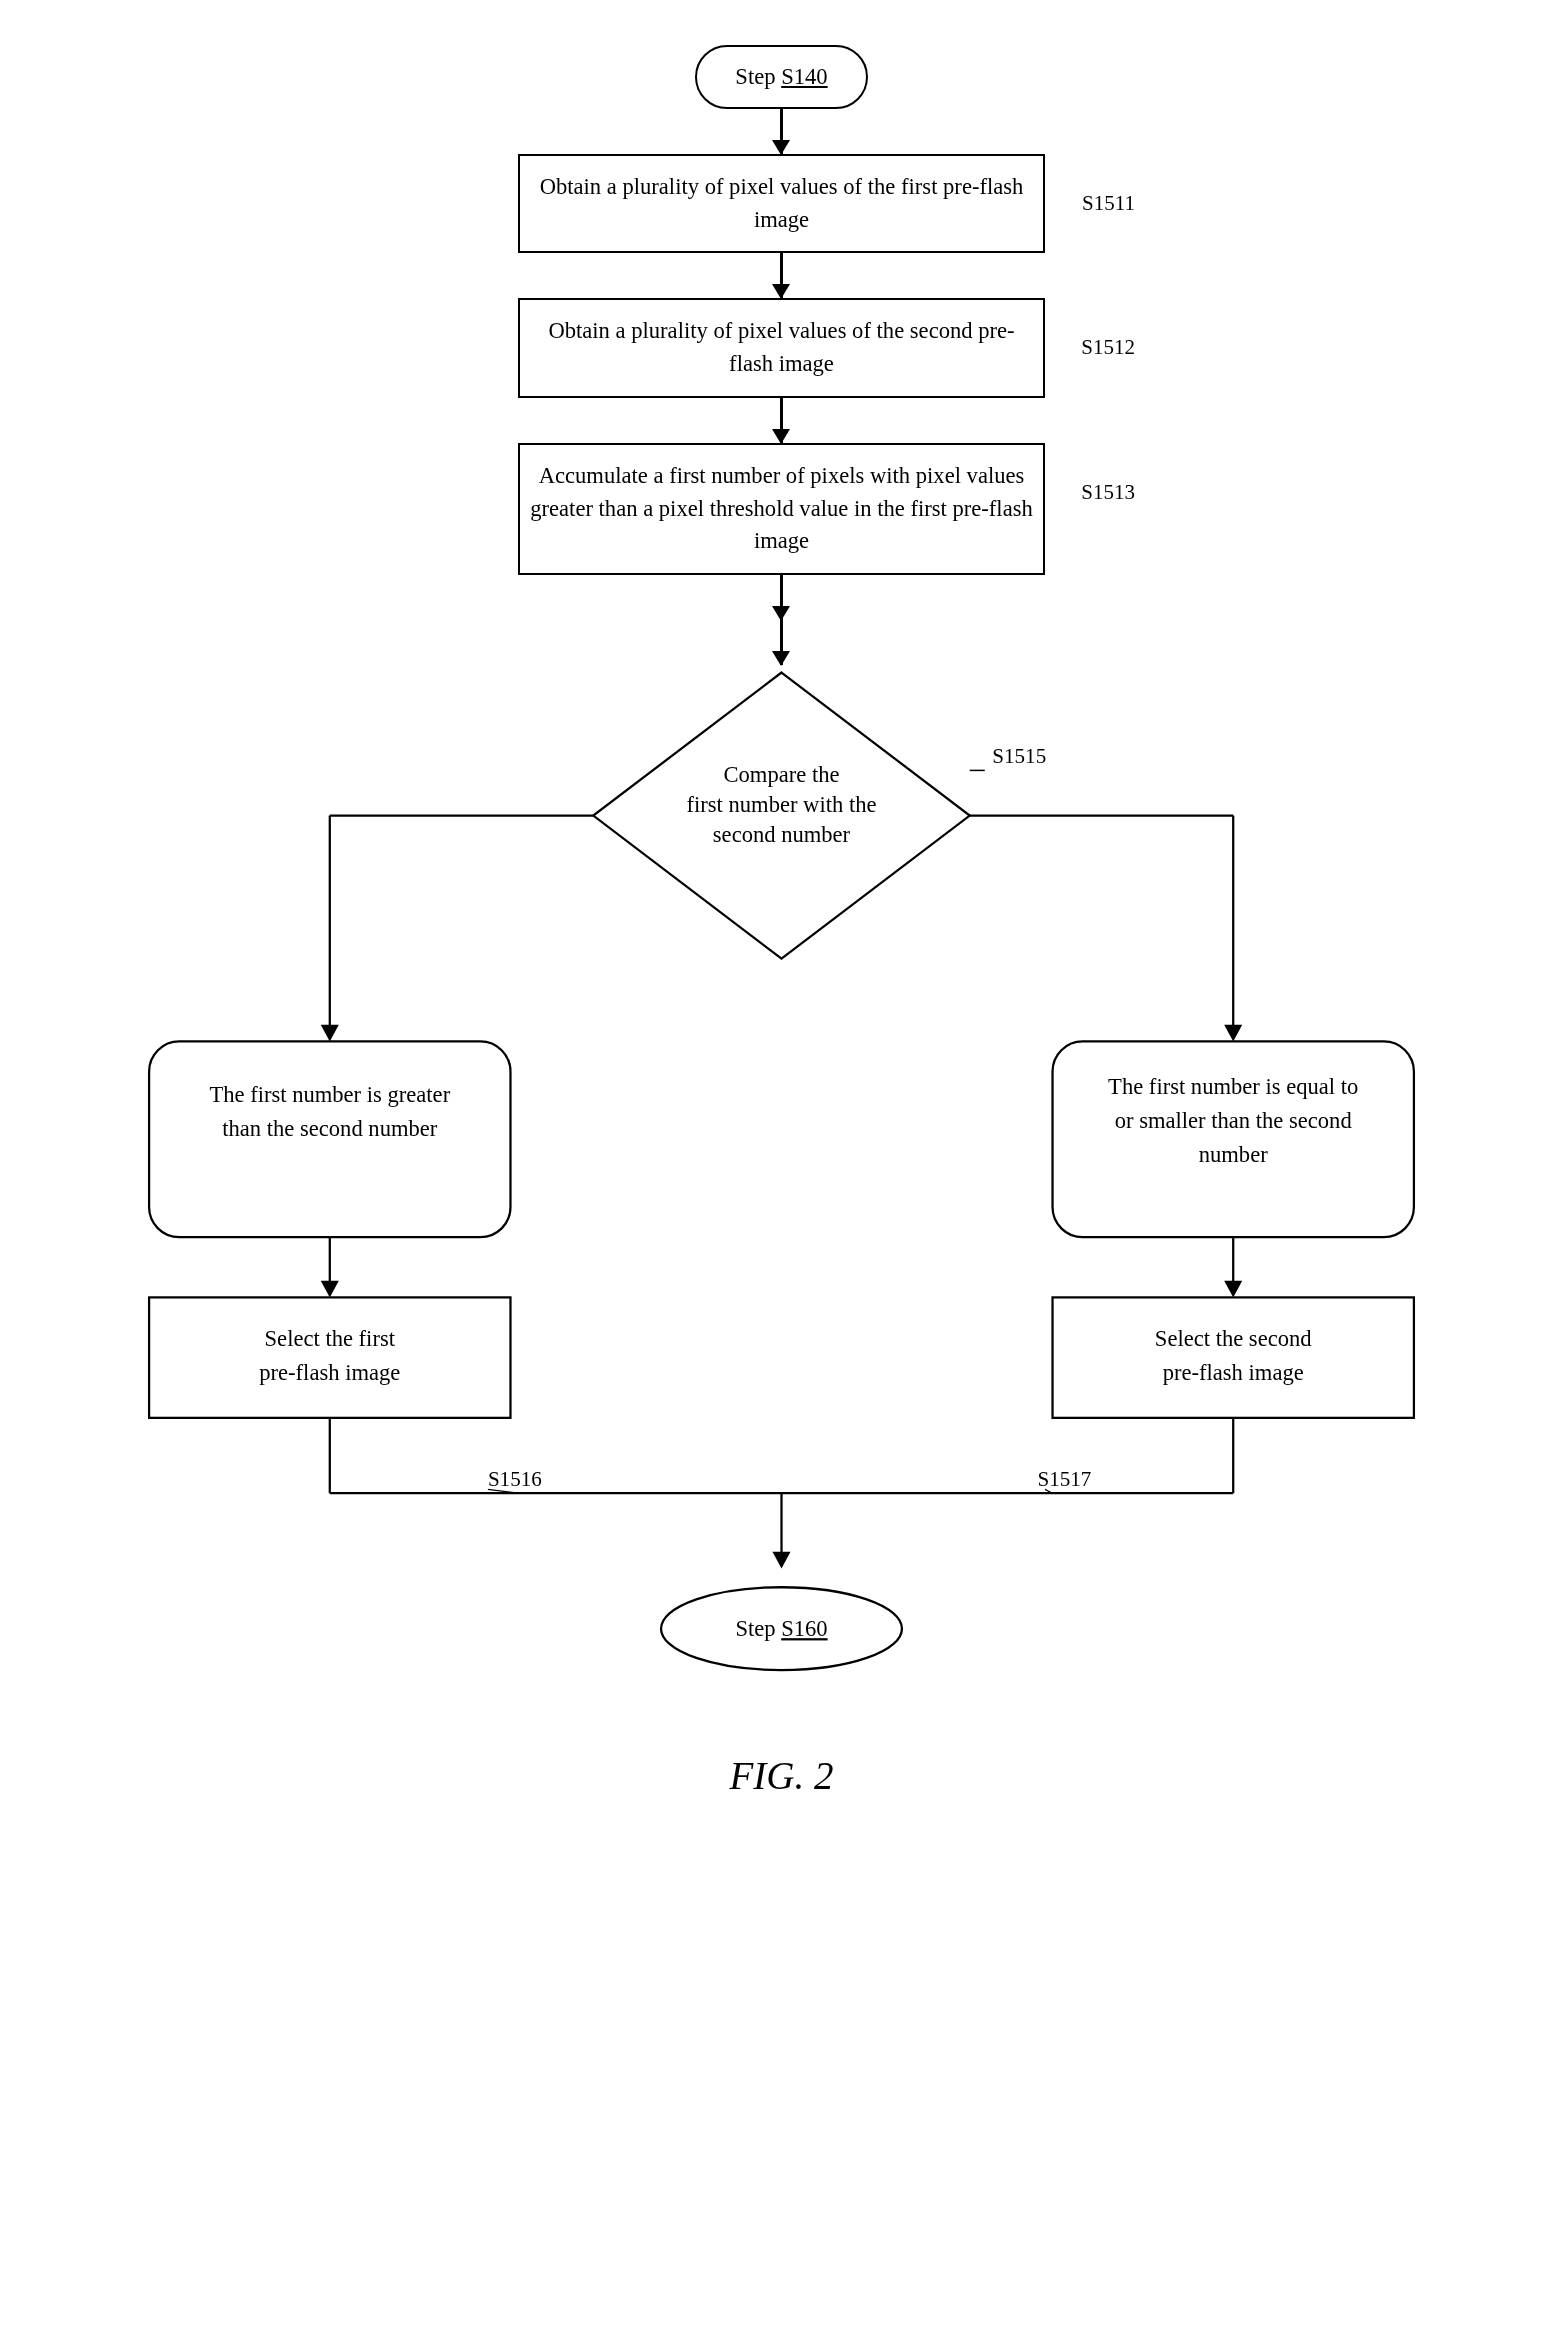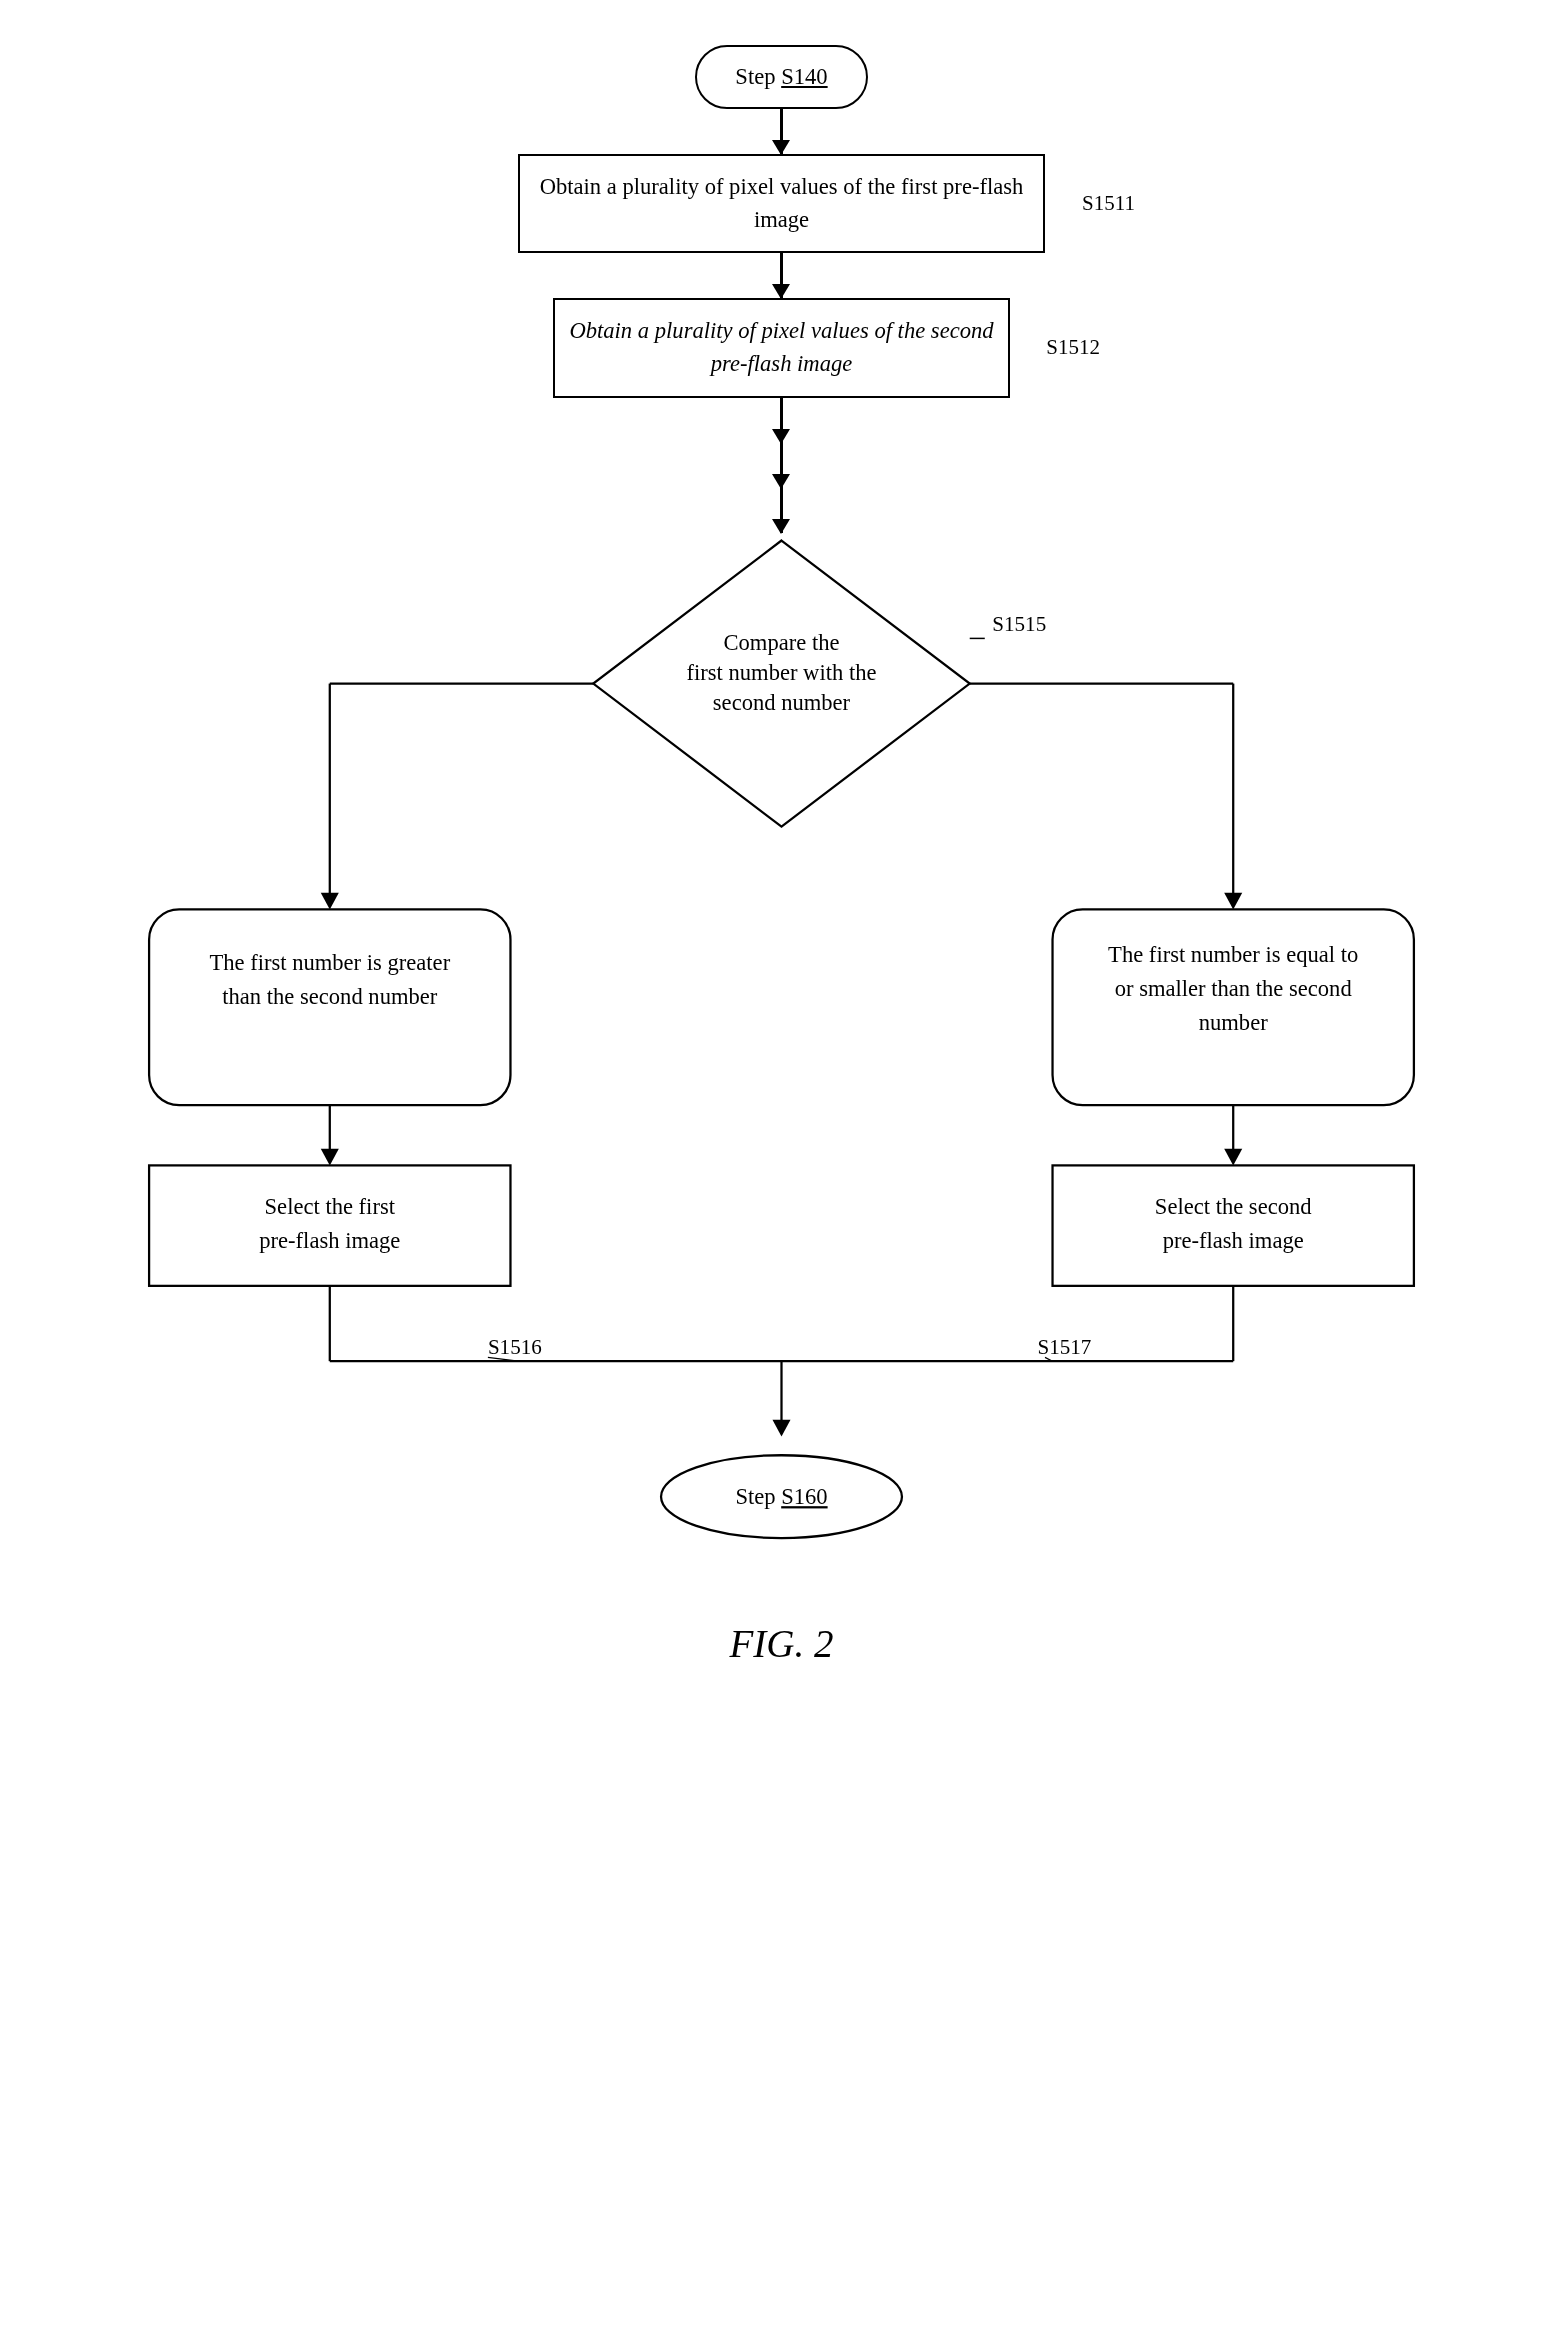--- a/index.html
+++ b/index.html
@@ -112,28 +112,34 @@
   <div class="labeled-row">
     <div class="rect" style="width:527px;">
       <span class="shape-text">Obtain a plurality of pixel values of the first pre-flash image</span>
     </div>
     <span class="side-label">S1511</span>
   </div>
 
   <div class="arrow-down" style="height:45px;"></div>
 
   <div class="labeled-row">
-    <div class="rect" style="width:457px;font-style:italic;">
+    <div class="rect" style="width:527px;">
       <span class="shape-text">Obtain a plurality of pixel values of the second pre-flash image</span>
     </div>
     <span class="side-label">S1512</span>
   </div>
 
   <div class="arrow-down" style="height:45px;"></div>
 
+  <div class="labeled-row">
+    <div class="rect" style="width:527px;">
+      <span class="shape-text">Accumulate a first number of pixels with pixel values greater than a pixel threshold value in the first pre-flash image</span>
+    </div>
+    <span class="side-label">S1513</span>
+  </div>
 
   <div class="arrow-down" style="height:45px;"></div>
 
 
   <div class="arrow-down" style="height:45px;"></div>
 
   <svg class="branch-svg" width="1431" height="1054" viewBox="0 0 1900 1400">
 
     <polygon points="950,10 1200,200 950,390 700,200" fill="white" stroke="black" stroke-width="3"></polygon>
 

